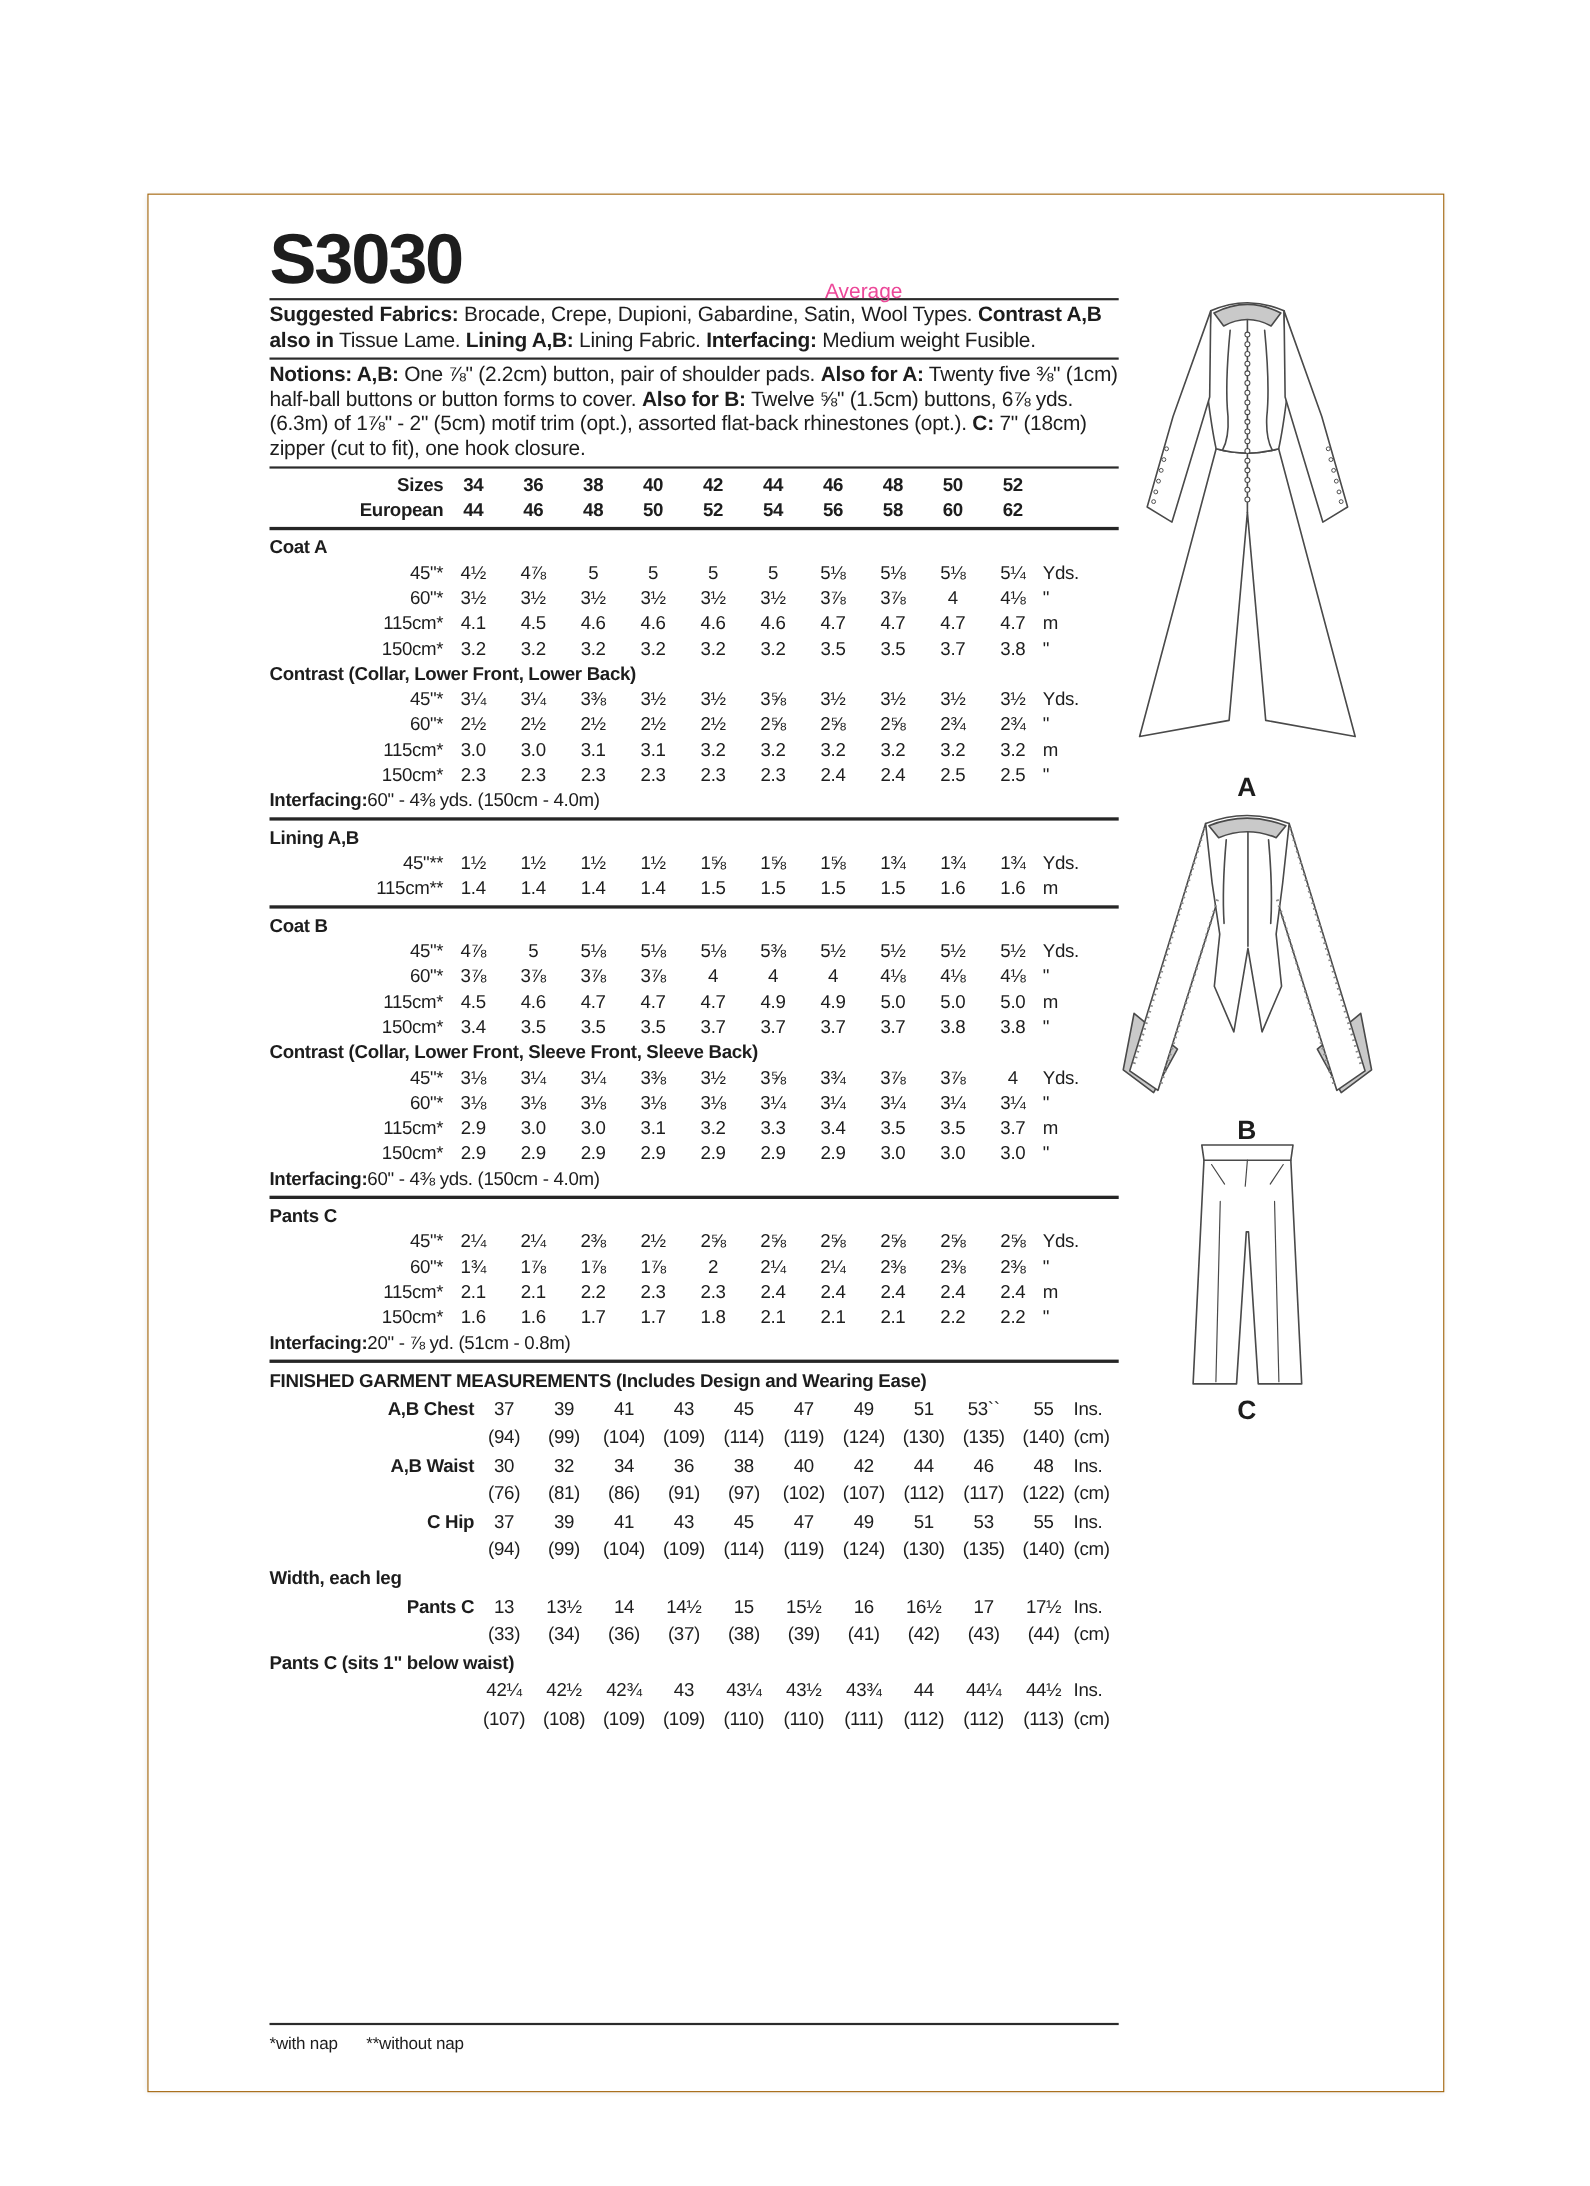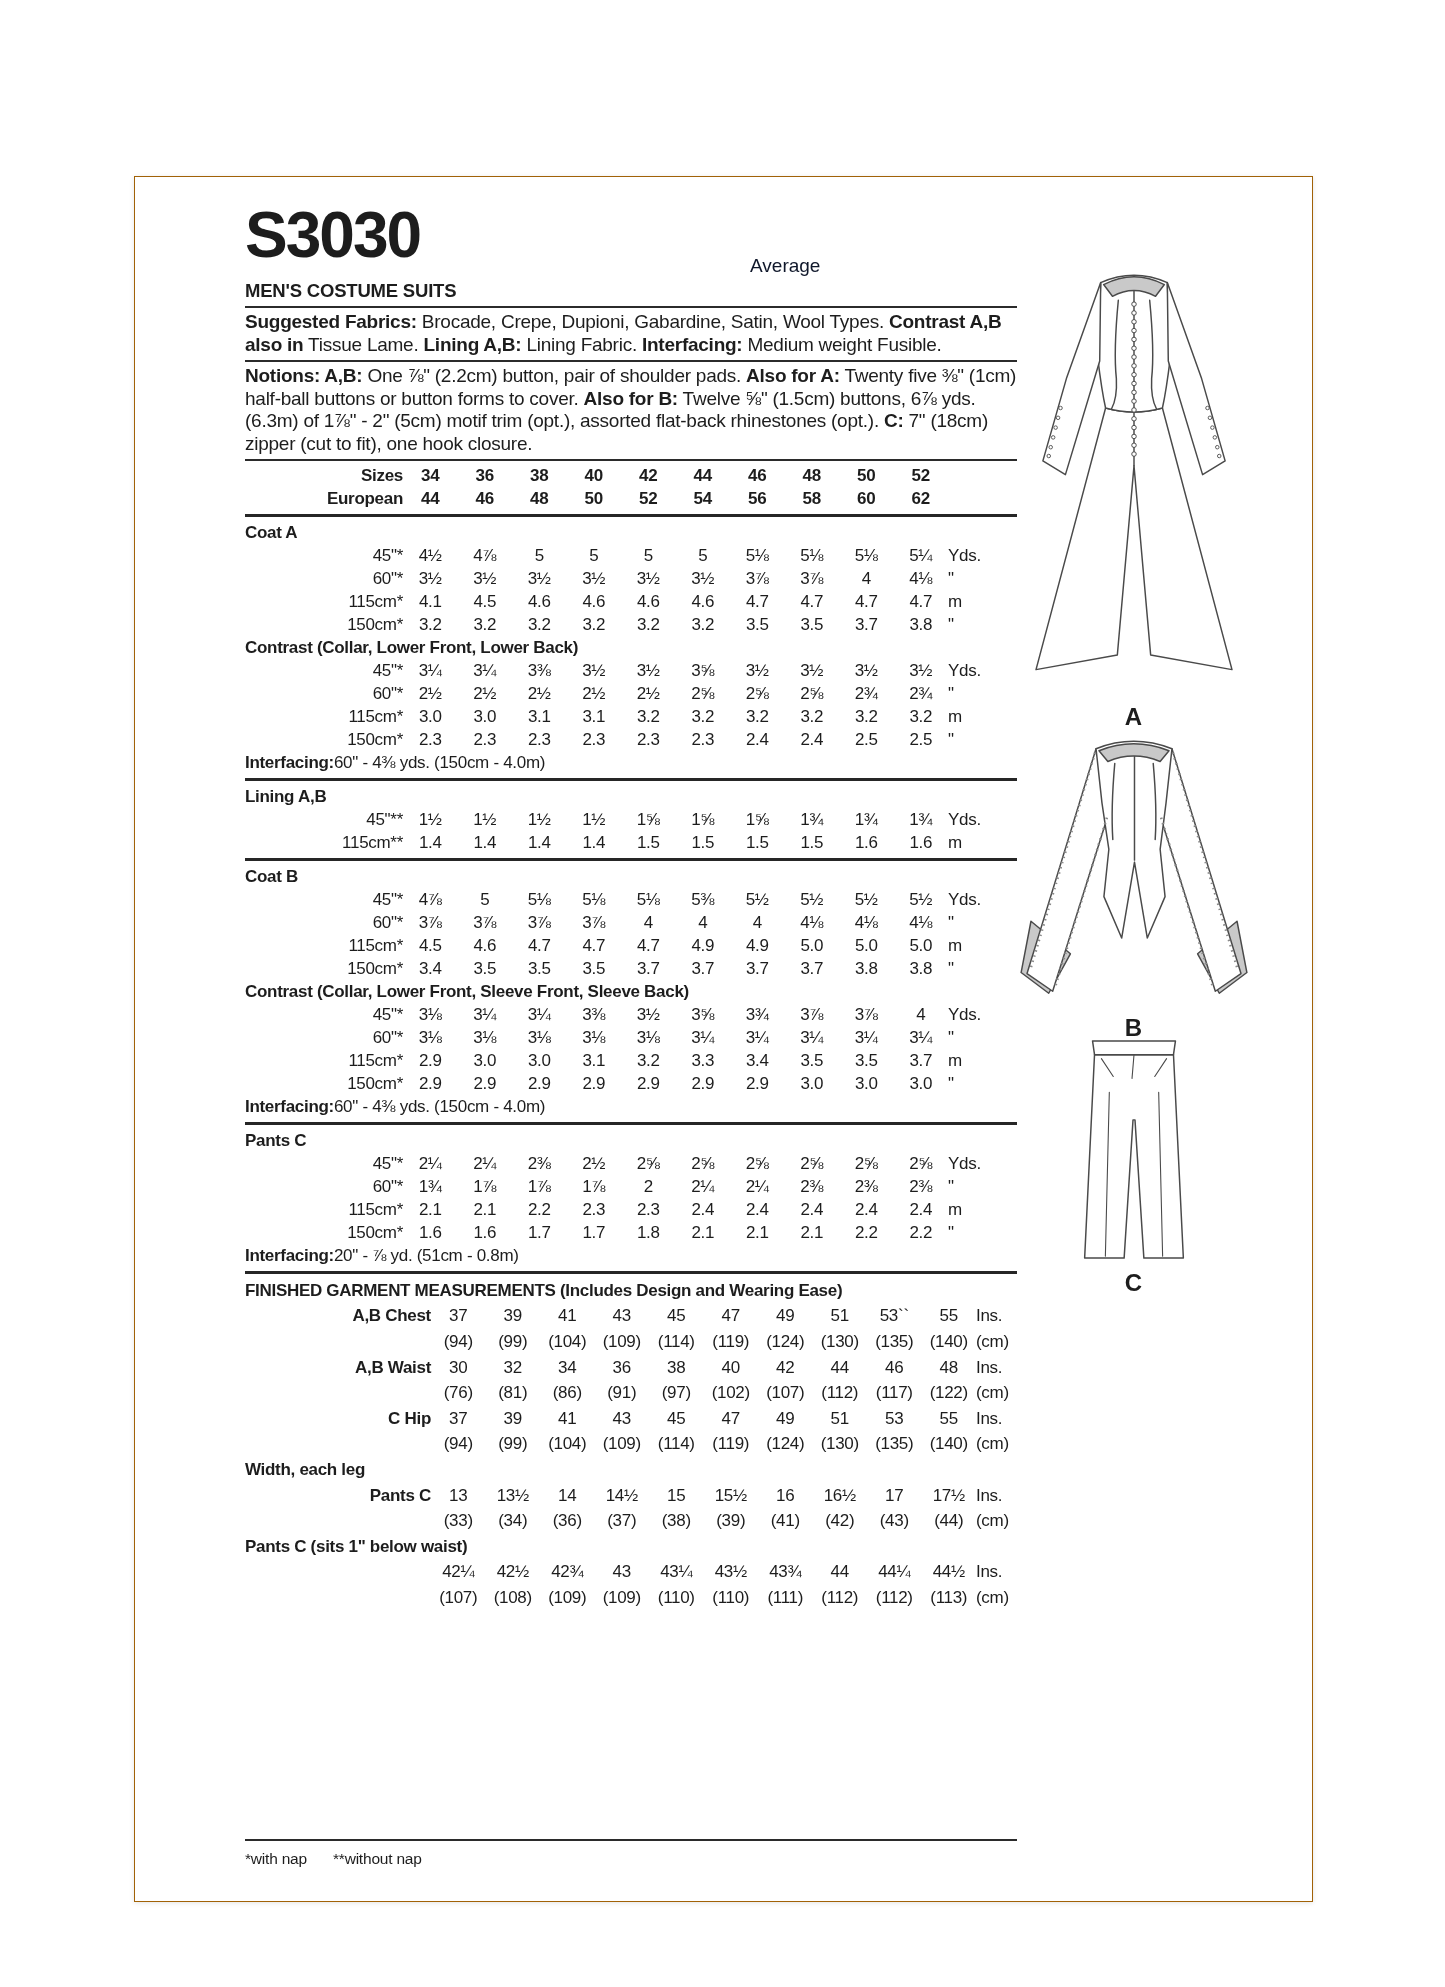--- a/index.html
+++ b/index.html
@@ -9,21 +9,21 @@
   }
   .sheet{
     position:absolute;left:134px;top:176px;width:1177px;height:1724px;
     background:#fff;border:1px solid #a16207;box-shadow:0 1px 5px rgba(0,0,0,.10);
   }
   .content{position:absolute;left:110px;top:26px;width:780px;}
   #pattern-number{
     font-size:64px;font-weight:bold;letter-spacing:-2px;line-height:1;
     transform-origin:left top;
   }
-  #difficulty{position:absolute;left:505px;top:52px;font-size:19px;color:#0f172a;}
+  #difficulty{position:absolute;left:505px;top:52px;font-size:19px;color:#ec4899;}
   #doc-title{font-size:18.5px;font-weight:bold;margin-top:13px;letter-spacing:-0.2px;}
   .rule{border-top:2px solid #2b2b2b;margin:4px 0 3px 0;width:772px;}
   .para{font-size:19px;line-height:22.5px;letter-spacing:-0.25px;width:780px;margin:2px 0;}
   .bold{font-weight:bold;}
   
   #yardage-table{width:772px;margin-top:2px;}
   .yt-row{
     display:grid;grid-template-columns:158px repeat(10,54.5px) 62px;
     height:23px;align-items:center;font-size:17px;letter-spacing:-0.3px;
   }
@@ -50,21 +50,20 @@
   svg{display:block;margin:0 auto;}
 </style>
 </head>
 <body>
 
 <div class="sheet">
 
   <div class="content">
     <div id="pattern-number">S3030</div>
     <div id="difficulty">Average</div>
-    <div id="doc-title">MEN'S COSTUME SUITS</div>
     <div class="rule"></div>
     <div class="para" id="fabrics-para"><span class="bold">Suggested Fabrics:</span><span> Brocade, Crepe, Dupioni, Gabardine, Satin, Wool Types. </span><span class="bold">Contrast A,B also in</span><span> Tissue Lame. </span><span class="bold">Lining A,B:</span><span> Lining Fabric. </span><span class="bold">Interfacing:</span><span> Medium weight Fusible.</span></div>
     <div class="rule"></div>
     <div class="para" id="notions-para"><span class="bold">Notions: A,B:</span><span> One ⅞" (2.2cm) button, pair of shoulder pads. </span><span class="bold">Also for A:</span><span> Twenty five ⅜" (1cm) half-ball buttons or button forms to cover. </span><span class="bold">Also for B:</span><span> Twelve ⅝" (1.5cm) buttons, 6⅞ yds. (6.3m) of 1⅞" - 2" (5cm) motif trim (opt.), assorted flat-back rhinestones (opt.). </span><span class="bold">C:</span><span> 7" (18cm) zipper (cut to fit), one hook closure.</span></div>
     <div class="rule"></div>
     <div id="yardage-table">
         <div class="yt-row">
           <div class="yt-label bold">Sizes</div>
           <div class="yt-val bold">34</div>
           <div class="yt-val bold">36</div>

